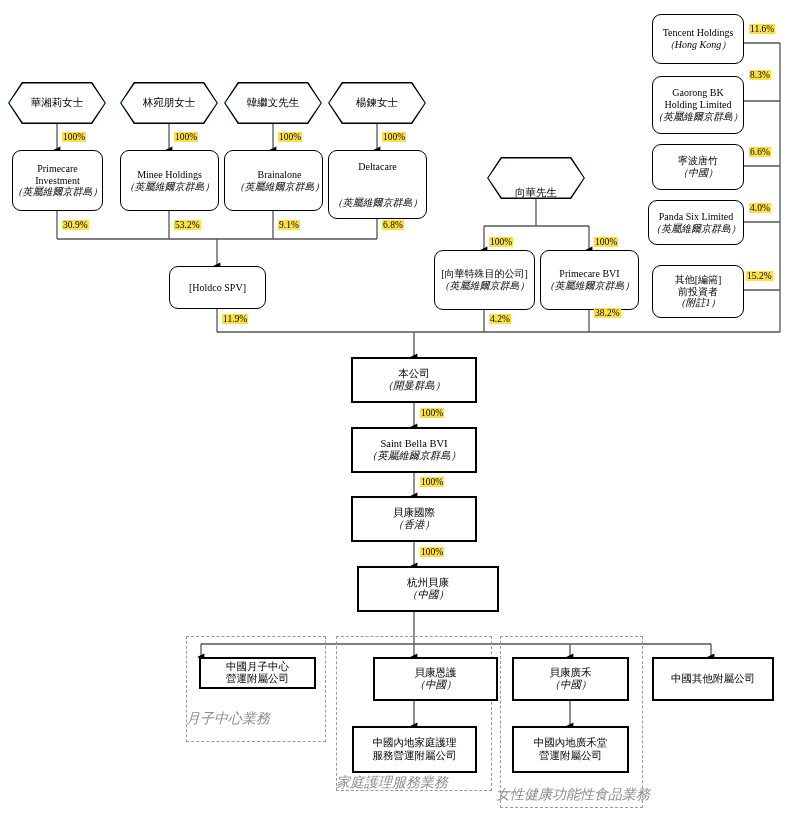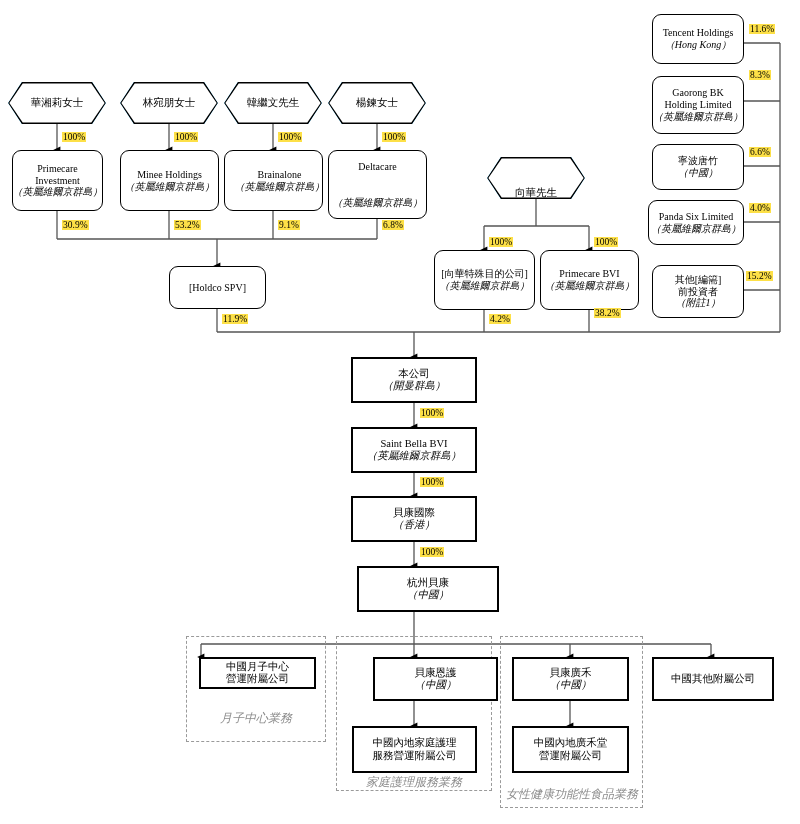--- a/index.html
+++ b/index.html
@@ -71,25 +71,25 @@
   
   .dgroup{
     position:absolute;
     box-sizing:border-box;
     border:1.6px dashed #9a9a9a;
     background:transparent;
     z-index:1;
   }
   .dlabel{
     position:absolute;
-    font-size:12px;
+    font-size:14px;
     font-style:italic;
     color:#8d8d8d;
     white-space:nowrap;
-    text-align:center;
+    text-align:left;
     z-index:2;
   }
 
   
   .pct{
     position:absolute;
     font-size:9.5px;
     color:#000;
     white-space:nowrap;
     background:#fde047;

